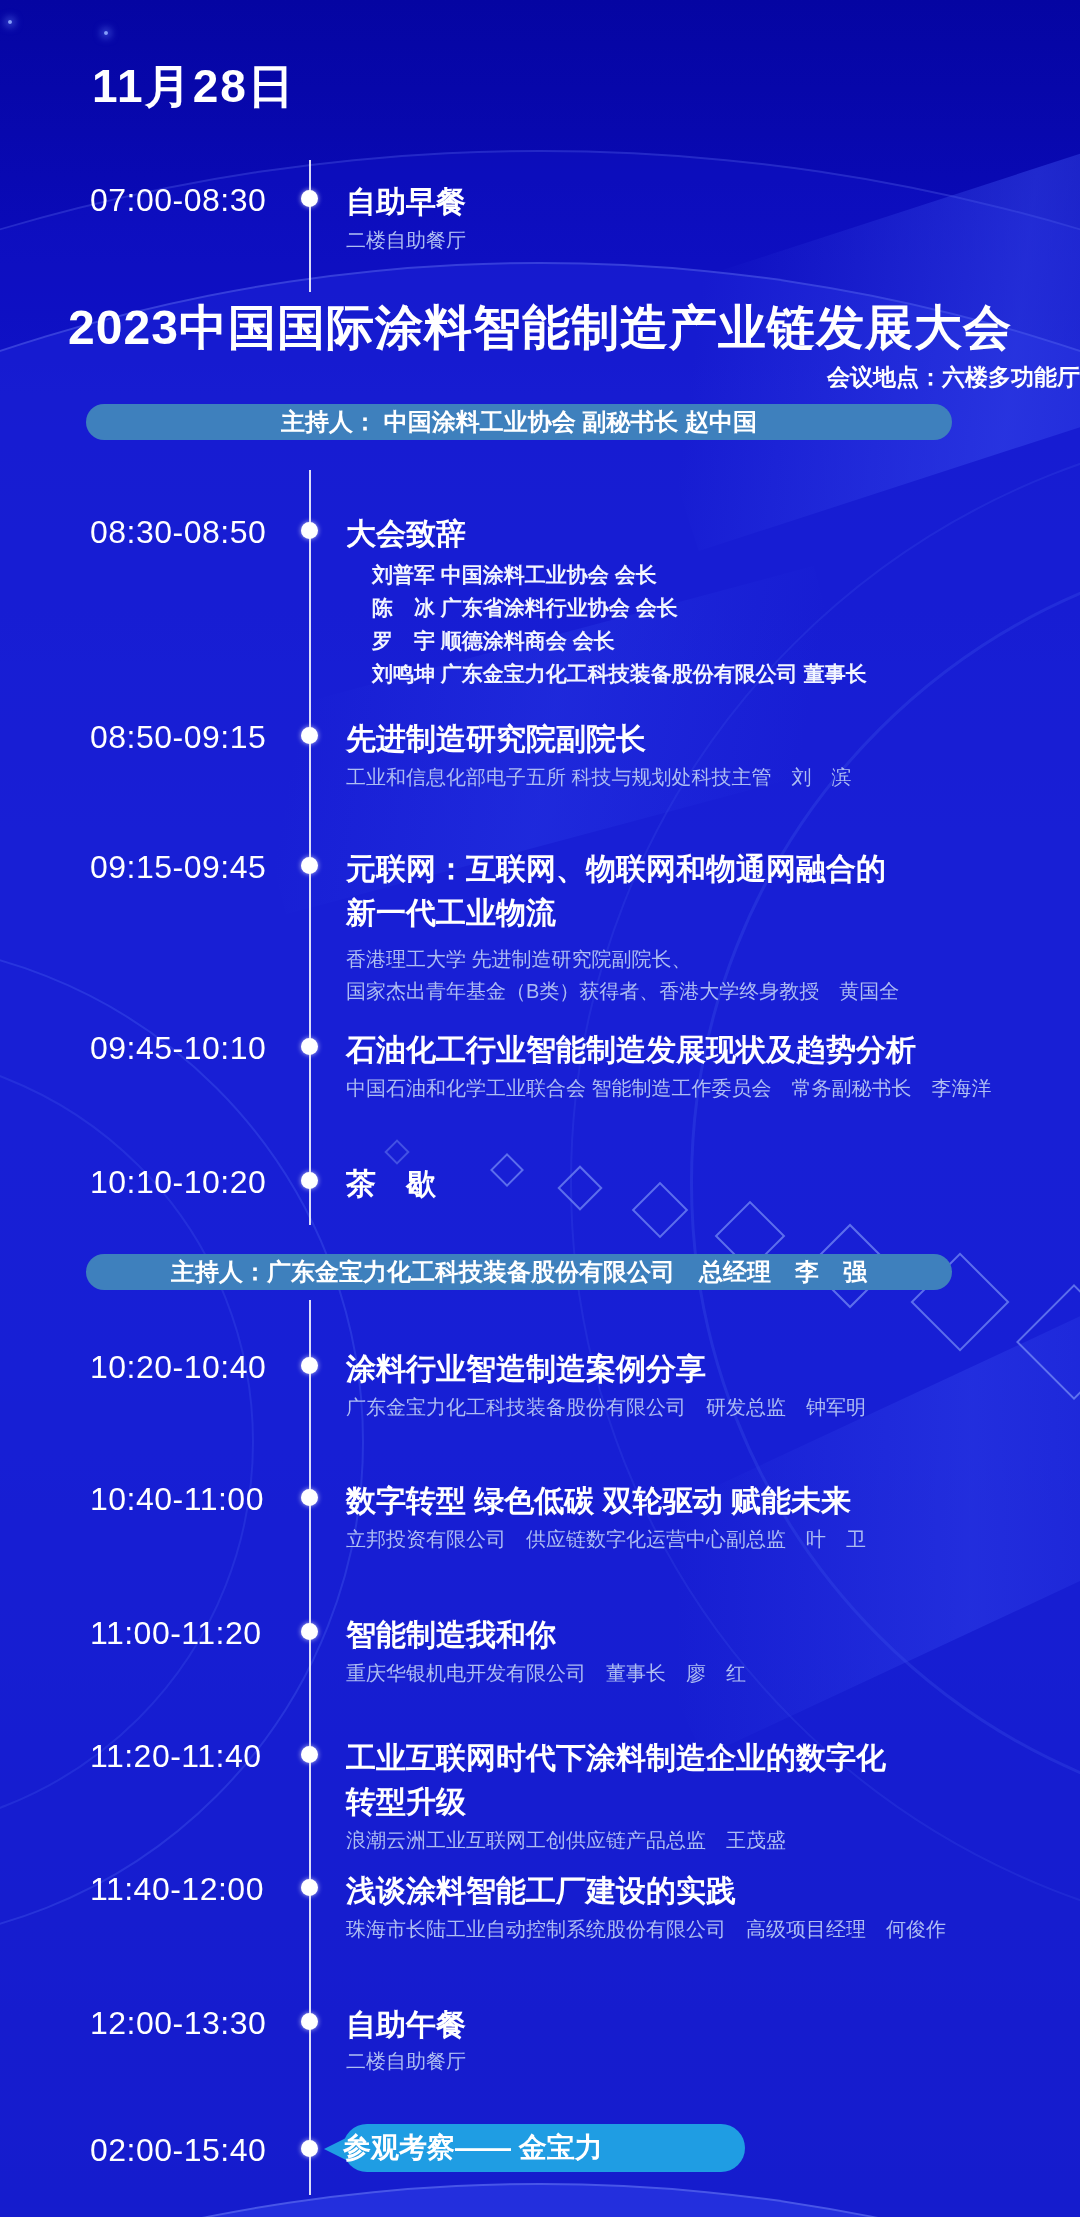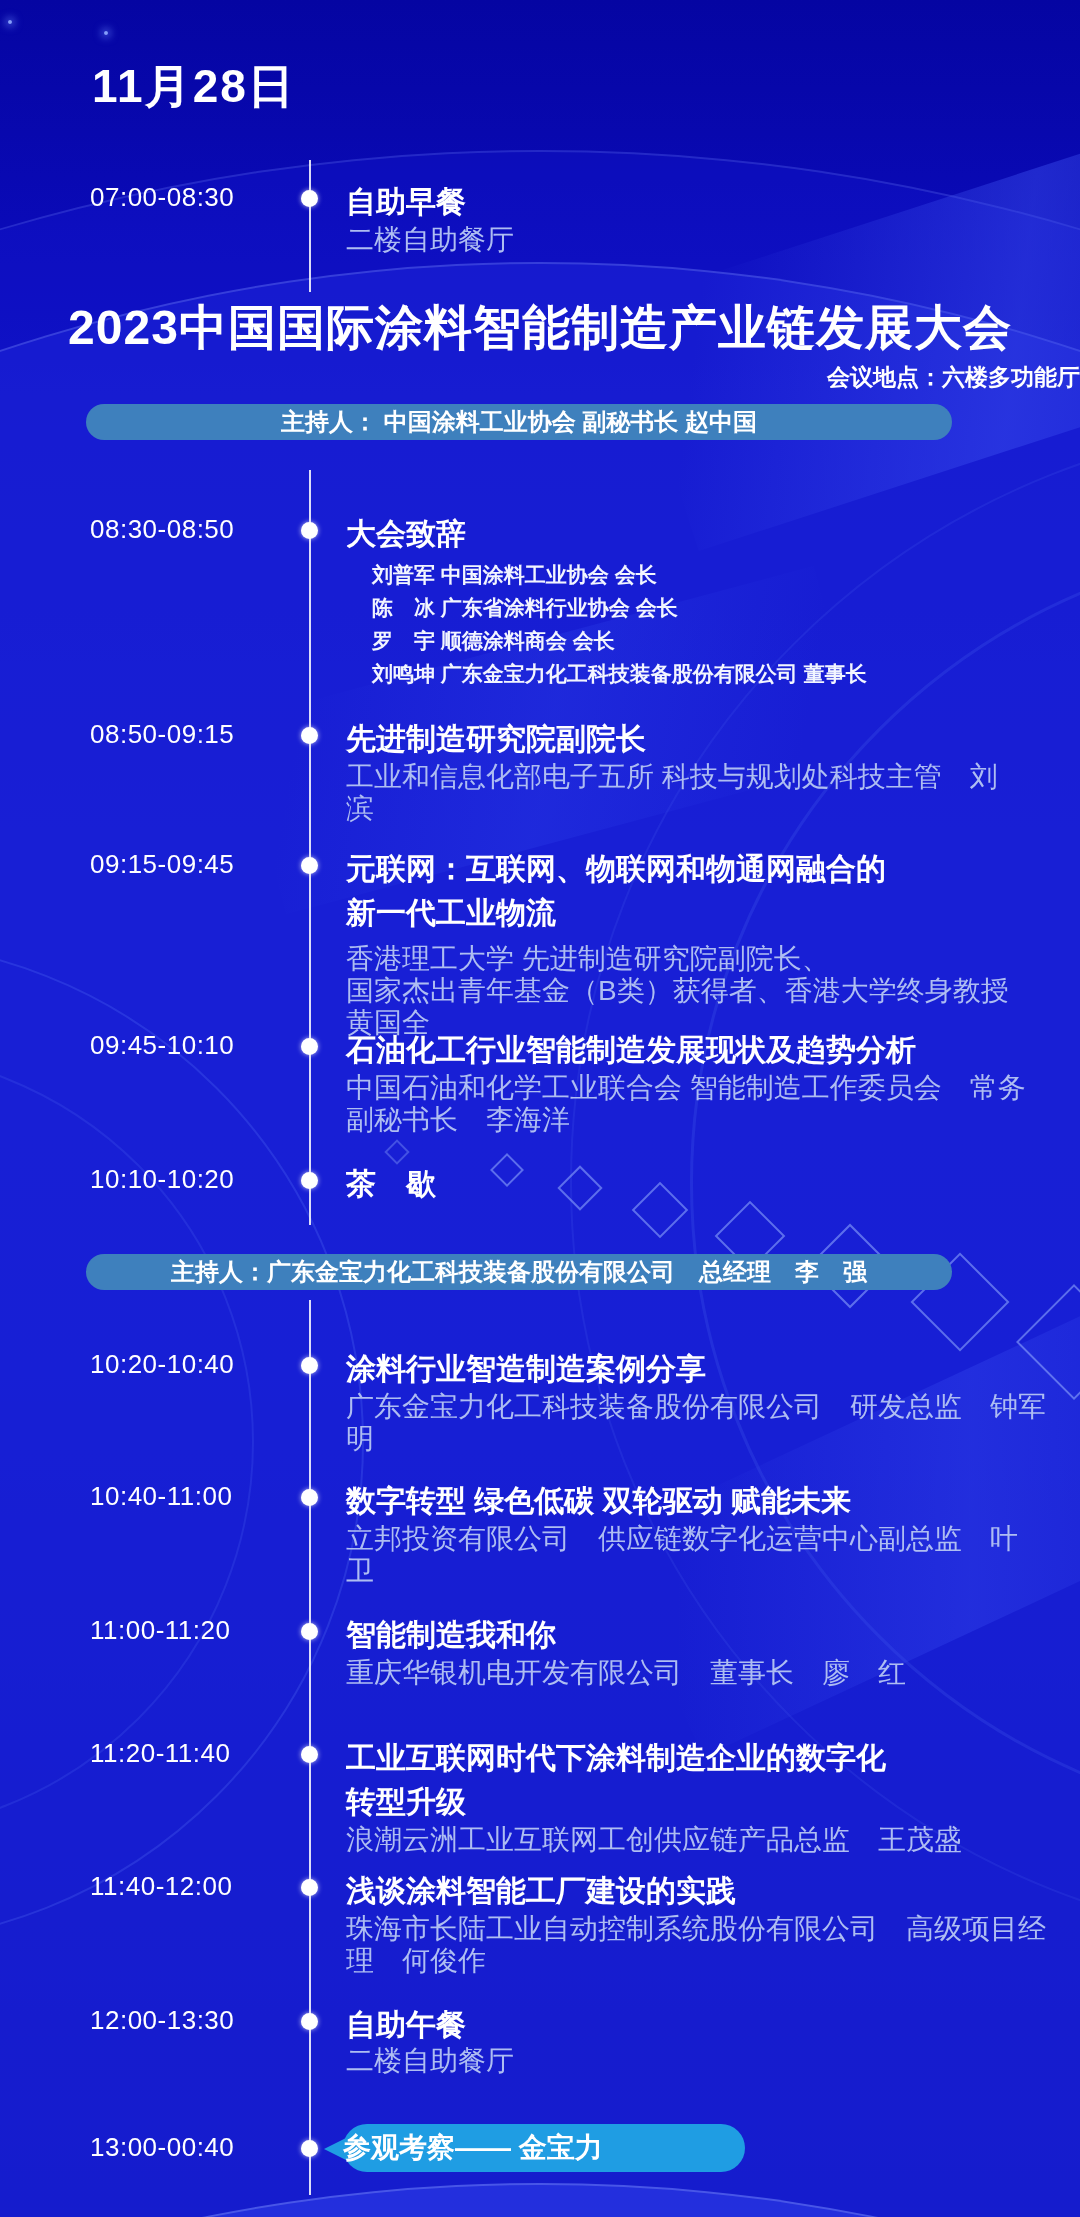--- a/index.html
+++ b/index.html
@@ -37,24 +37,24 @@
   .sp1{left:8px;top:20px;}
   .sp2{left:104px;top:31px;}
   
   .content{position:absolute;inset:0;z-index:2;}
   .date-title{position:absolute;left:92px;top:56px;font-size:46px;font-weight:bold;letter-spacing:2px;}
   .tl-seg{position:absolute;left:309px;width:2px;background:rgba(255,255,255,.85);}
   .segA{top:160px;height:132px;}
   .segB{top:470px;height:755px;}
   .segC{top:1300px;height:895px;}
   .row{position:absolute;left:0;right:0;}
-  .time{position:absolute;left:90px;top:2px;font-size:26px;font-weight:500;letter-spacing:.5px;}
+  .time{position:absolute;left:90px;top:2px;font-size:32px;font-weight:500;letter-spacing:.5px;}
   .dot{position:absolute;left:301px;top:10px;width:17px;height:17px;border-radius:50%;background:#fff;box-shadow:0 0 5px rgba(255,255,255,.7);}
   .title{position:absolute;left:346px;top:0;font-size:30px;font-weight:bold;line-height:44px;white-space:pre-line;max-width:680px;}
-  .detail{position:absolute;left:346px;top:44px;font-size:28px;line-height:32px;color:var(--detail,#aebdf2);white-space:pre-line;max-width:700px;}
+  .detail{position:absolute;left:346px;top:44px;font-size:20px;line-height:32px;color:var(--detail,#aebdf2);white-space:pre-line;max-width:700px;}
   .r0{top:180px;} .r1{top:512px;} .r2{top:717px;} .r3{top:847px;} .r4{top:1028px;}
   .r5{top:1162px;} .r6{top:1347px;} .r7{top:1479px;} .r8{top:1613px;} .r9{top:1736px;}
   .r10{top:1869px;} .r11{top:2003px;} .r12{top:2130px;}
   .r1 .detail{left:372px;top:46px;font-size:21px;line-height:33px;font-weight:bold;color:#f2f5ff;}
   .r3 .detail{top:96px;}
   .r9 .detail{top:88px;}
   .r11 .detail{top:42px;}
   .conf-title{position:absolute;left:0;right:0;top:296px;text-align:center;font-size:48px;font-weight:bold;letter-spacing:1px;}
   .conf-location{position:absolute;left:0;right:0;top:362px;text-align:right;font-size:23px;font-weight:bold;}
   .host-bar{position:absolute;left:86px;width:866px;height:36px;border-radius:18px;
@@ -193,20 +193,20 @@
     </div>
 
     <div class="row r11">
       <div class="time">12:00-13:30</div>
       <div class="dot"></div>
       <div class="title">自助午餐</div>
       <div class="detail">二楼自助餐厅</div>
     </div>
 
     <div class="row r12">
-      <div class="time">13:00-00:40</div>
+      <div class="time">02:00-15:40</div>
       <div class="dot"></div>
       <div class="visit-tail"></div>
       <div class="visit-btn">参观考察—— 金宝力</div>
     </div>
   </div>
 
 </div>
 
 </body></html>

